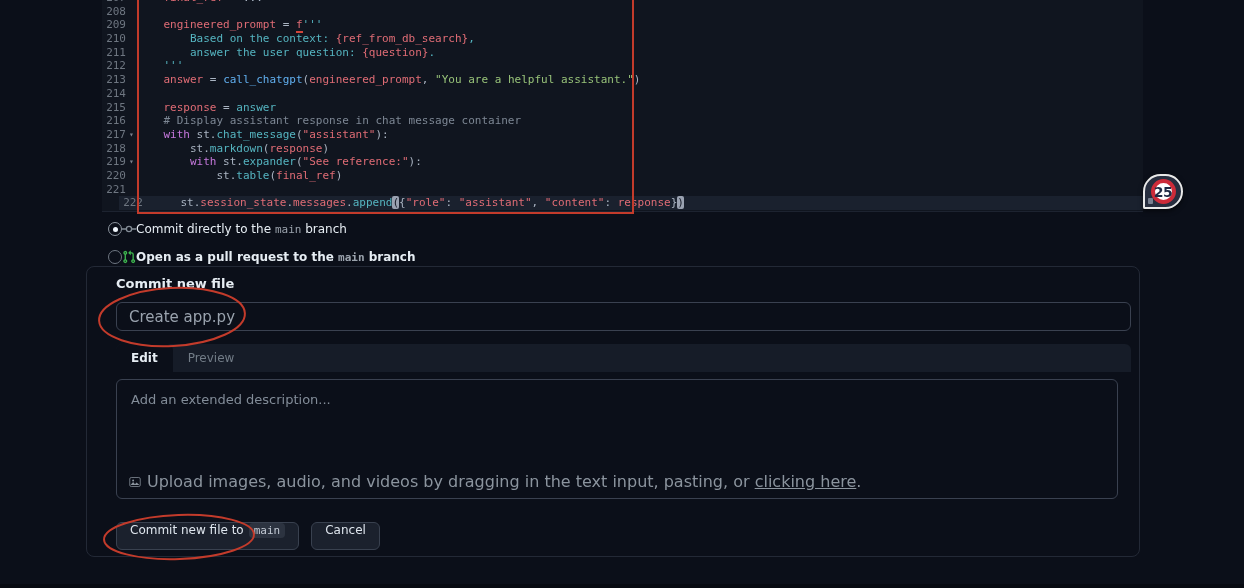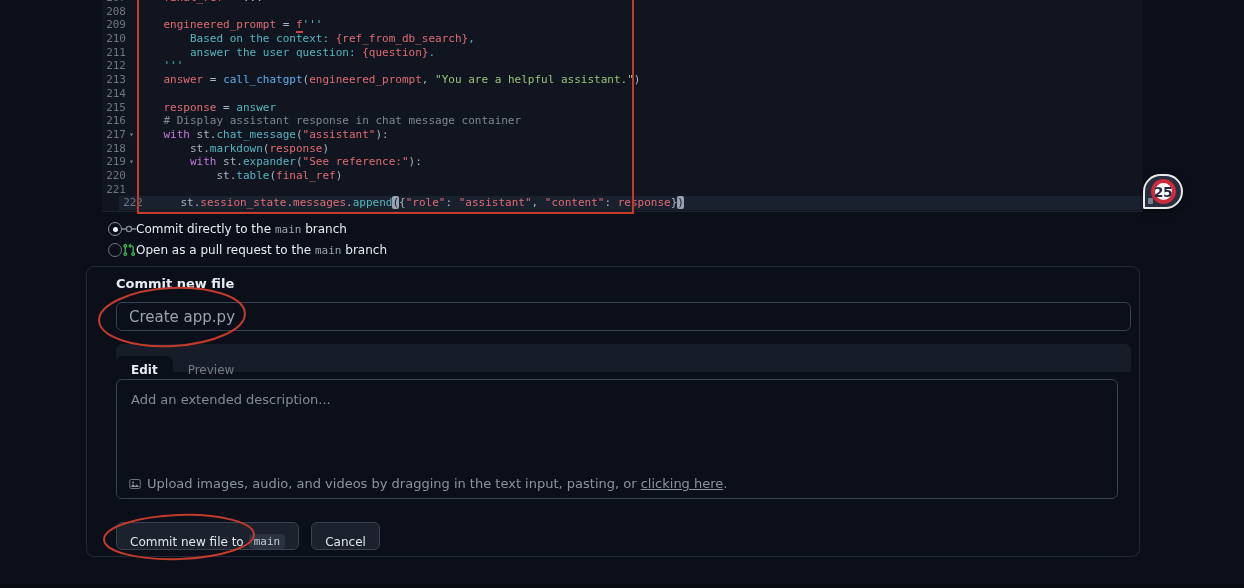--- a/index.html
+++ b/index.html
@@ -39,33 +39,33 @@
   
   .commit-box{position:absolute;left:86px;top:266px;width:1054px;height:291px;
               border:1px solid #232936;border-radius:8px;box-sizing:border-box;}
   .cb-heading{position:absolute;left:29px;top:9px;font-size:13px;font-weight:bold;color:#e6edf3;}
   .msg-input{position:absolute;left:29px;top:35px;width:1015px;height:29px;box-sizing:border-box;
              background:transparent;border:1px solid #3a4150;border-radius:6px;color:#9aa3ae;
              font-size:15px;padding:0 12px;font-family:"DejaVu Sans","Liberation Sans",sans-serif;outline:none;}
   .tabs{position:absolute;left:29px;top:77px;width:1015px;height:28px;background:#161c28;
         border-radius:6px 6px 0 0;display:flex;}
   .tab{height:28px;display:flex;align-items:center;justify-content:center;font-size:12px;
-       color:#727c87;padding:0 15px;cursor:pointer;margin-top:12px;}
+       color:#727c87;padding:0 15px;cursor:pointer;}
   .tab.active{background:#0b0f19;color:#e6edf3;font-weight:bold;border-radius:6px 6px 0 0;}
   .desc-wrap{position:absolute;left:29px;top:112px;width:1002px;height:120px;box-sizing:border-box;
              border:1px solid #3a4150;border-radius:6px;}
   .desc-wrap textarea{position:absolute;inset:0;width:100%;height:92px;box-sizing:border-box;
              background:transparent;border:none;outline:none;resize:none;color:#c9d1d9;
              font-size:13px;padding:12px 14px;font-family:"DejaVu Sans","Liberation Sans",sans-serif;}
   .desc-wrap textarea::placeholder{color:#828c98;opacity:1;}
   .upload-hint{position:absolute;left:12px;bottom:7px;display:flex;align-items:center;gap:6px;
-               font-size:13px;color:#8b949e;}
+               font-size:16px;color:#8b949e;}
   .upload-hint a{color:#8b949e;text-decoration:underline;cursor:pointer;}
   .btn-row{position:absolute;left:29px;top:255px;display:flex;gap:12px;}
-  .btn{display:inline-flex;align-items:flex-end;gap:5px;height:28px;padding:0 13px;
+  .btn{display:inline-flex;align-items:flex-start;gap:5px;height:28px;padding:0 13px;
        background:#1b212d;border:1px solid #39414f;border-radius:6px;color:#dfe6ee;
        font-size:12px;font-family:"DejaVu Sans","Liberation Sans",sans-serif;cursor:pointer;}
   .btn code.chip{font-family:"DejaVu Sans Mono","Liberation Mono",monospace;font-size:11px;
        background:#2c3340;color:#c3cad4;padding:1px 5px;border-radius:4px;}
 
   
   .anno{position:absolute;inset:0;width:1244px;height:588px;pointer-events:none;}
   .pin{position:absolute;left:1143px;top:174px;width:40px;height:35px;background:#272e3f;
        border:2px solid #e9e9e9;border-radius:19px 19px 19px 2px;box-sizing:border-box;
        box-shadow:0 2px 5px rgba(0,0,0,.55);display:flex;align-items:center;justify-content:center;}
@@ -106,21 +106,21 @@
         <span class="dot"></span>
       </span>
     <span class="ico">
       <svg width="14" height="14" viewBox="0 0 16 16">
           <circle cx="8" cy="8" r="3" fill="none" stroke="#848d97" stroke-width="1.5"></circle>
           <path d="M0 8h5M11 8h5" stroke="#848d97" stroke-width="1.5"></path>
         </svg>
     </span>
     <span><span>Commit directly to the </span><code class="branch">main</code><span> branch</span></span>
   </div>
-  <div class="radio-row" style="top:241px;">
+  <div class="radio-row" style="top:248px;font-weight:bold;">
     <span class="radio off"></span>
     <span class="ico">
       <svg width="14" height="14" viewBox="0 0 16 16">
           <path fill="#3fb950" d="M1.5 3.25a2.25 2.25 0 1 1 3 2.122v5.256a2.251 2.251 0 1 1-1.5 0V5.372A2.25 2.25 0 0 1 1.5 3.25Zm5.677-.177L9.573.677A.25.25 0 0 1 10 .854V2.5h1A2.5 2.5 0 0 1 13.5 5v5.628a2.251 2.251 0 1 1-1.5 0V5a1 1 0 0 0-1-1h-1v1.646a.25.25 0 0 1-.427.177L7.177 3.427a.25.25 0 0 1 0-.354ZM3.75 2.5a.75.75 0 1 0 0 1.5.75.75 0 0 0 0-1.5Zm0 9.5a.75.75 0 1 0 0 1.5.75.75 0 0 0 0-1.5Zm8.25.75a.75.75 0 1 0 1.5 0 .75.75 0 0 0-1.5 0Z"></path>
         </svg>
     </span>
     <span><span>Open as a pull request to the </span><code class="branch">main</code><span> branch</span></span>
   </div>
 
   <div class="commit-box">

